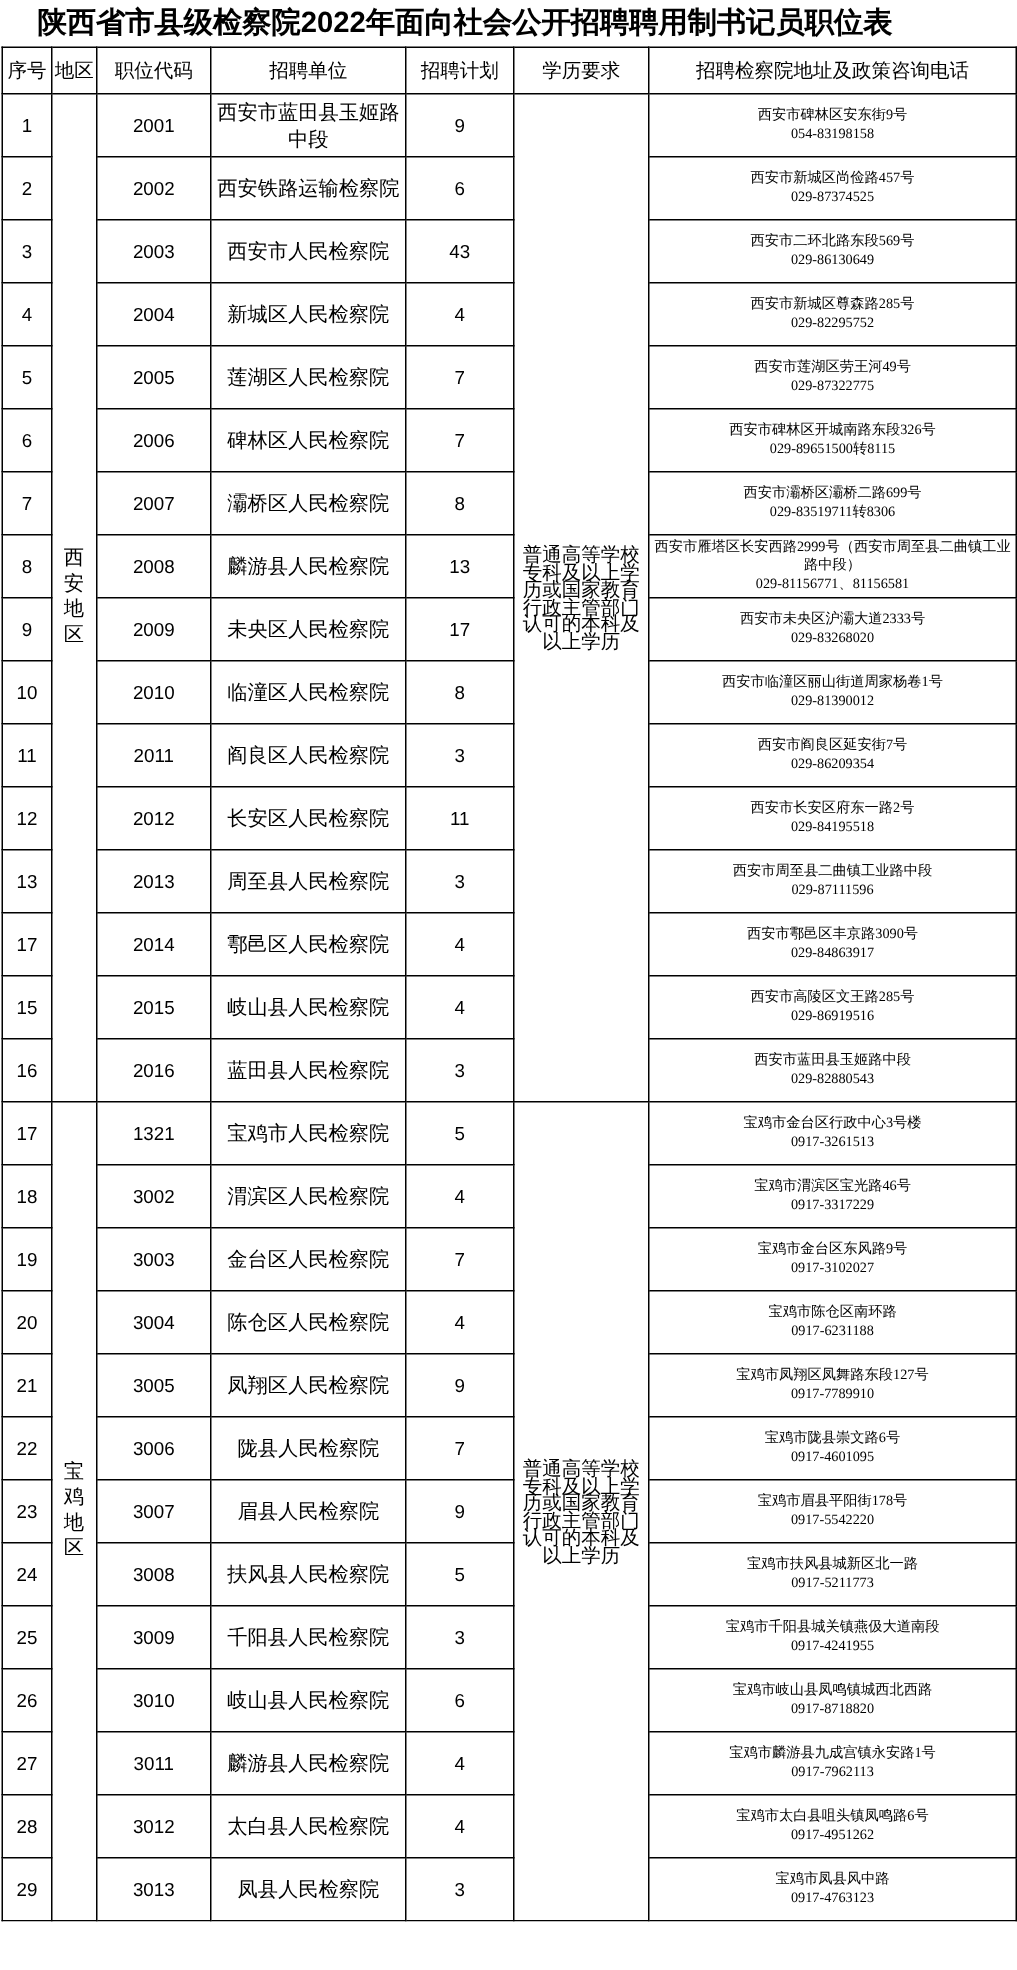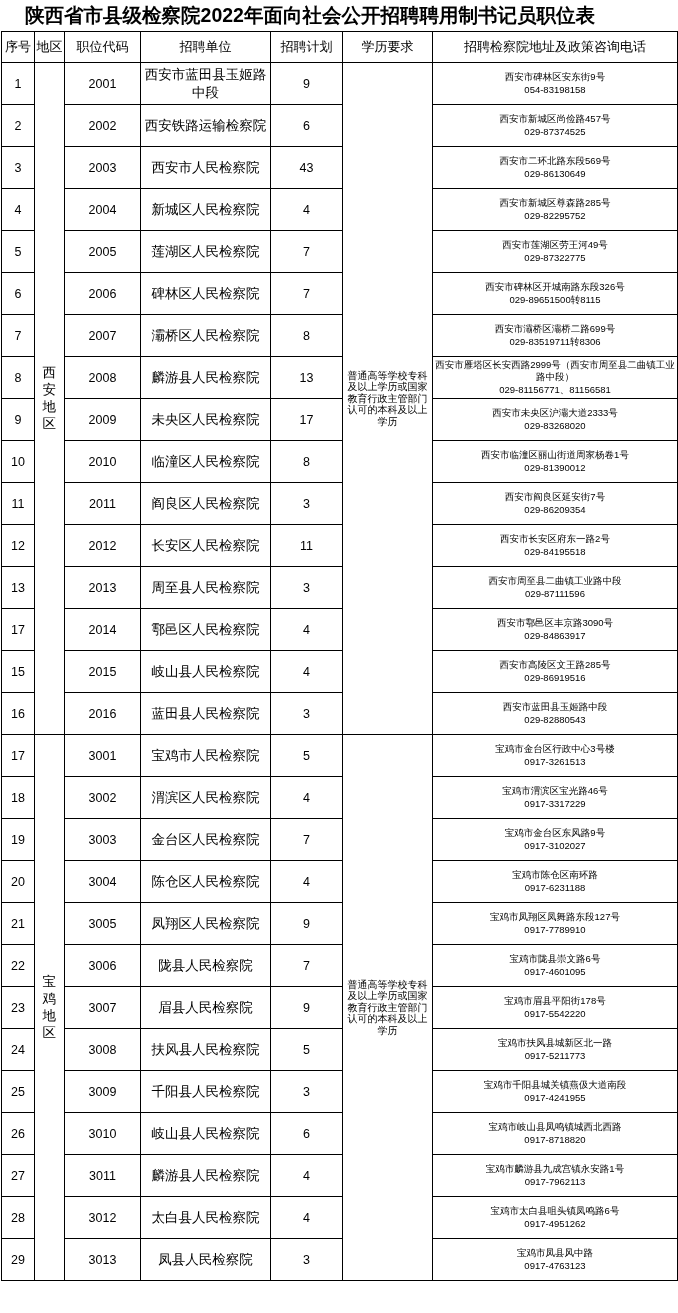--- a/index.html
+++ b/index.html
@@ -66,29 +66,30 @@
     letter-spacing: 1px;
     font-family: Liberation Mono, monospace;
   }
   td.area span {
     display: block;
     width: 14px;
     margin: 0 auto;
     word-break: break-all;
   }
   td.edu {
-    font-size: 10px;
+    font-size: 13px;
     line-height: 11.5px;
     padding: 2px 3px;
     text-align: center;
   }
   td.addr {
     font-size: 9.5px;
     line-height: 12.5px;
     padding: 2px 4px;
+    font-family: Liberation Serif, serif;
   }
   td.addr .line {
     display: block;
   }
   tbody tr {
     height: 42px;
   }
 </style>
 </head>
 <body>
@@ -281,21 +282,21 @@
           <td class="addr">
             <span class="line">西安市蓝田县玉姬路中段</span>
             <span class="line">029-82880543</span>
           </td>
         </tr>
         <tr>
           <td class="no">17</td>
           <td class="area" rowspan="13">
             <span>宝鸡地区</span>
           </td>
-          <td class="code">3001</td>
+          <td class="code">1321</td>
           <td class="unit">宝鸡市人民检察院</td>
           <td class="plan">5</td>
           <td class="edu" rowspan="13">普通高等学校专科及以上学历或国家教育行政主管部门认可的本科及以上学历</td>
           <td class="addr">
             <span class="line">宝鸡市金台区行政中心3号楼</span>
             <span class="line">0917-3261513</span>
           </td>
         </tr>
         <tr>
           <td class="no">18</td>

